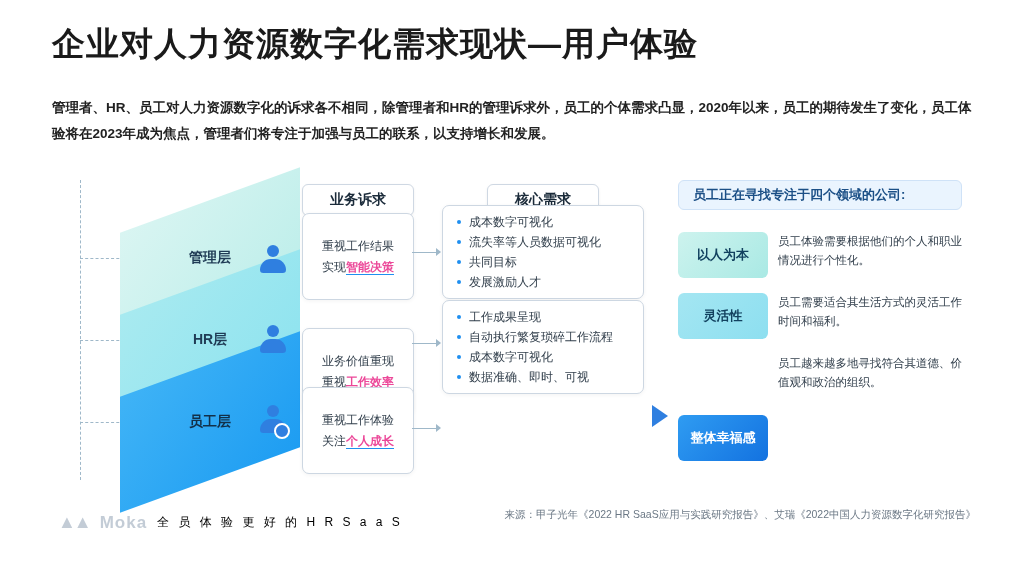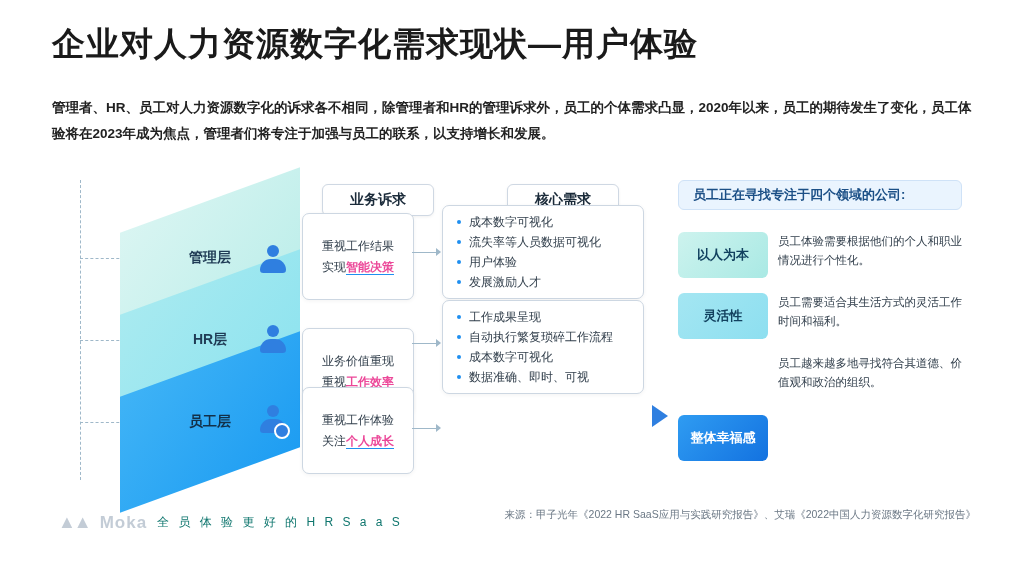--- a/index.html
+++ b/index.html
@@ -51,21 +51,20 @@
   .person.p2{left:260px;top:325px;}
   .person.p3{left:260px;top:405px;}
   .person .gear{position:absolute;right:-4px;bottom:-4px;width:12px;height:12px;border-radius:50%;background:#2f7fe0;border:2px solid #fff;}
 
   
   .colhead{
     position:absolute;height:30px;border-radius:6px;background:#fff;
     border:1.5px solid #cfd8e3;display:flex;align-items:center;justify-content:center;
     font-size:14px;font-weight:bold;color:#1b2b3a;
     box-shadow:0 1px 3px rgba(0,0,0,.06);
-    margin-left:20px;
   }
   .colhead.c1{left:302px;top:184px;width:110px;}
   .colhead.c2{left:487px;top:184px;width:110px;}
 
   .card{
     position:absolute;background:#fff;border:1.3px solid #cdd7e2;border-radius:7px;
     box-shadow:0 1px 4px rgba(0,0,0,.05);
   }
   .card.a{left:302px;width:110px;}
   .card.b{left:442px;width:200px;}
@@ -125,21 +124,21 @@
     font-size:11.5px;line-height:19px;color:#33404d;
   }
 
   
   .source{
     position:absolute;right:48px;top:508px;font-size:10.5px;color:#6b7885;
   }
   .logo{position:absolute;left:58px;top:512px;display:flex;align-items:center;gap:10px;}
   .logo .mark{font-size:18px;color:#c3ccd6;letter-spacing:-2px;}
   .logo .name{font-size:17px;font-weight:bold;color:#c3ccd6;letter-spacing:1px;}
-  .logo .tag{font-size:12px;color:#0f766e;letter-spacing:3px;}
+  .logo .tag{font-size:12px;color:#000000;letter-spacing:3px;}
 </style>
 </head>
 <body>
 
 <div class="slide">
 
   <div class="title">企业对人力资源数字化需求现状—用户体验</div>
   <div class="subtitle">管理者、HR、员工对人力资源数字化的诉求各不相同，除管理者和HR的管理诉求外，员工的个体需求凸显，2020年以来，员工的期待发生了变化，员工体验将在2023年成为焦点，管理者们将专注于加强与员工的联系，以支持增长和发展。</div>
 
   <div class="diamonds">
@@ -199,21 +198,21 @@
   <div class="arrow-r" style="left:436px;top:248px;"></div>
   <div class="conn" style="left:412px;top:343px;width:25px;"></div>
   <div class="arrow-r" style="left:436px;top:339px;"></div>
   <div class="conn" style="left:412px;top:428px;width:25px;"></div>
   <div class="arrow-r" style="left:436px;top:424px;"></div>
 
   <div class="card b b1">
     <div class="b-list">
       <div>成本数字可视化</div>
       <div>流失率等人员数据可视化</div>
-      <div>用户体验</div>
+      <div>共同目标</div>
       <div>发展激励人才</div>
     </div>
   </div>
   <div class="card b b2">
     <div class="b-list">
       <div>工作成果呈现</div>
       <div>自动执行繁复琐碎工作流程</div>
       <div>成本数字可视化</div>
       <div>数据准确、即时、可视</div>
     </div>

